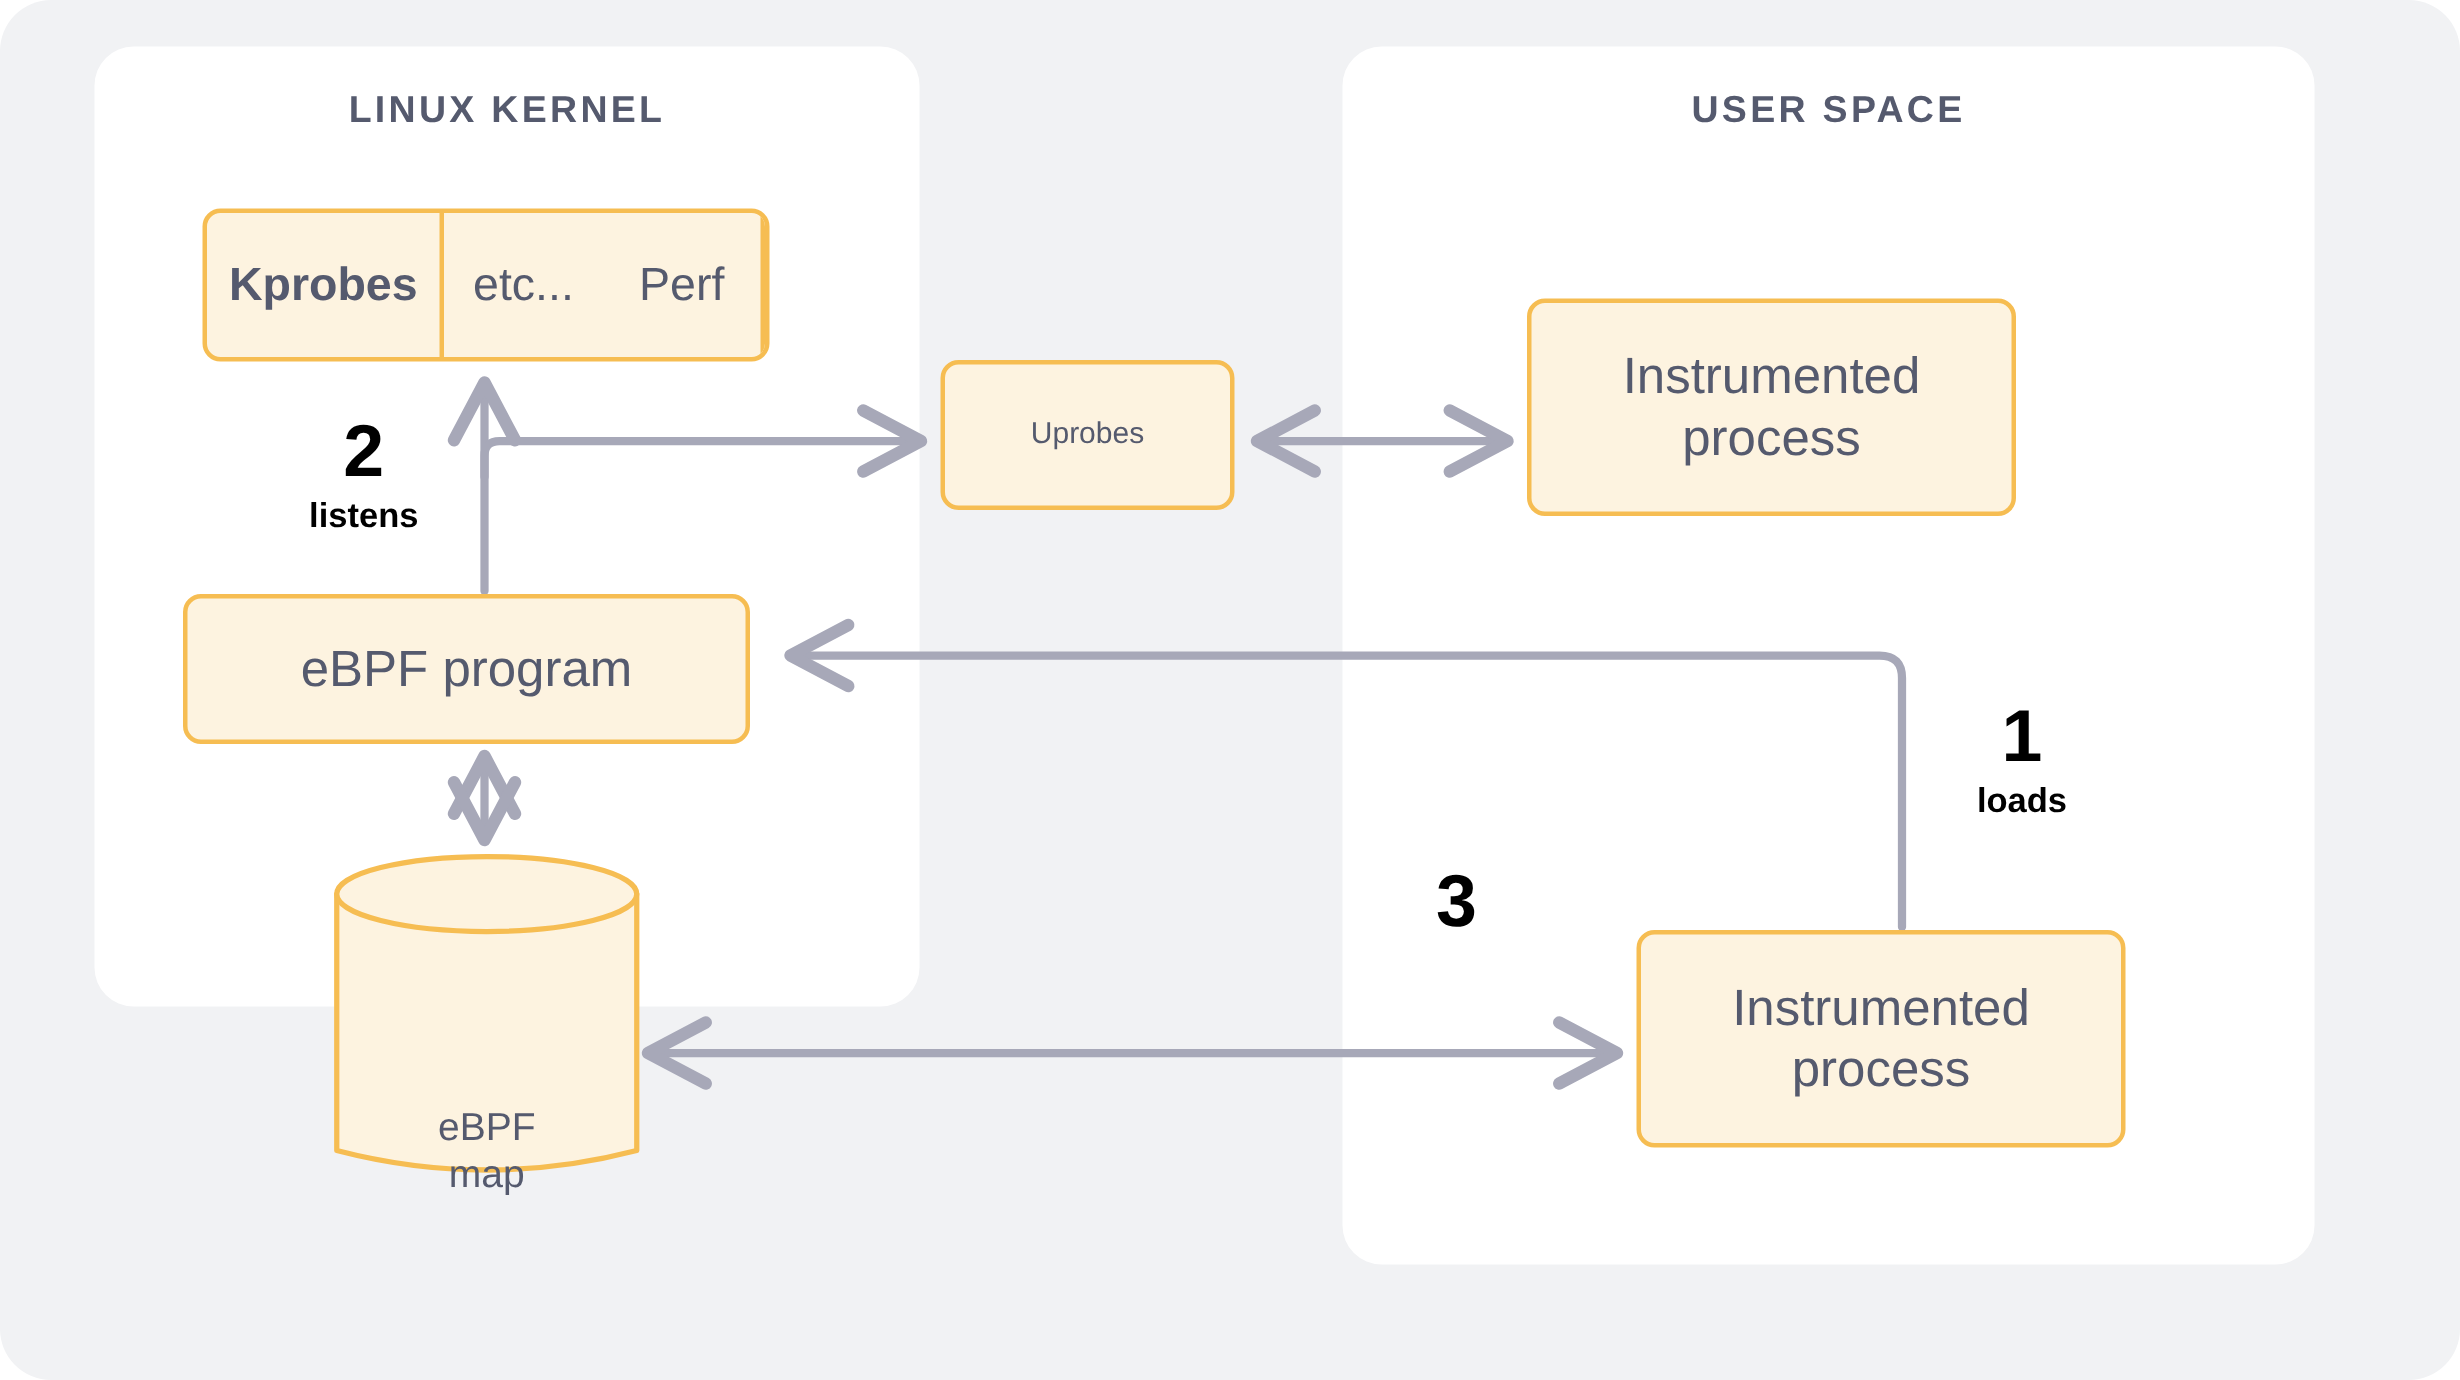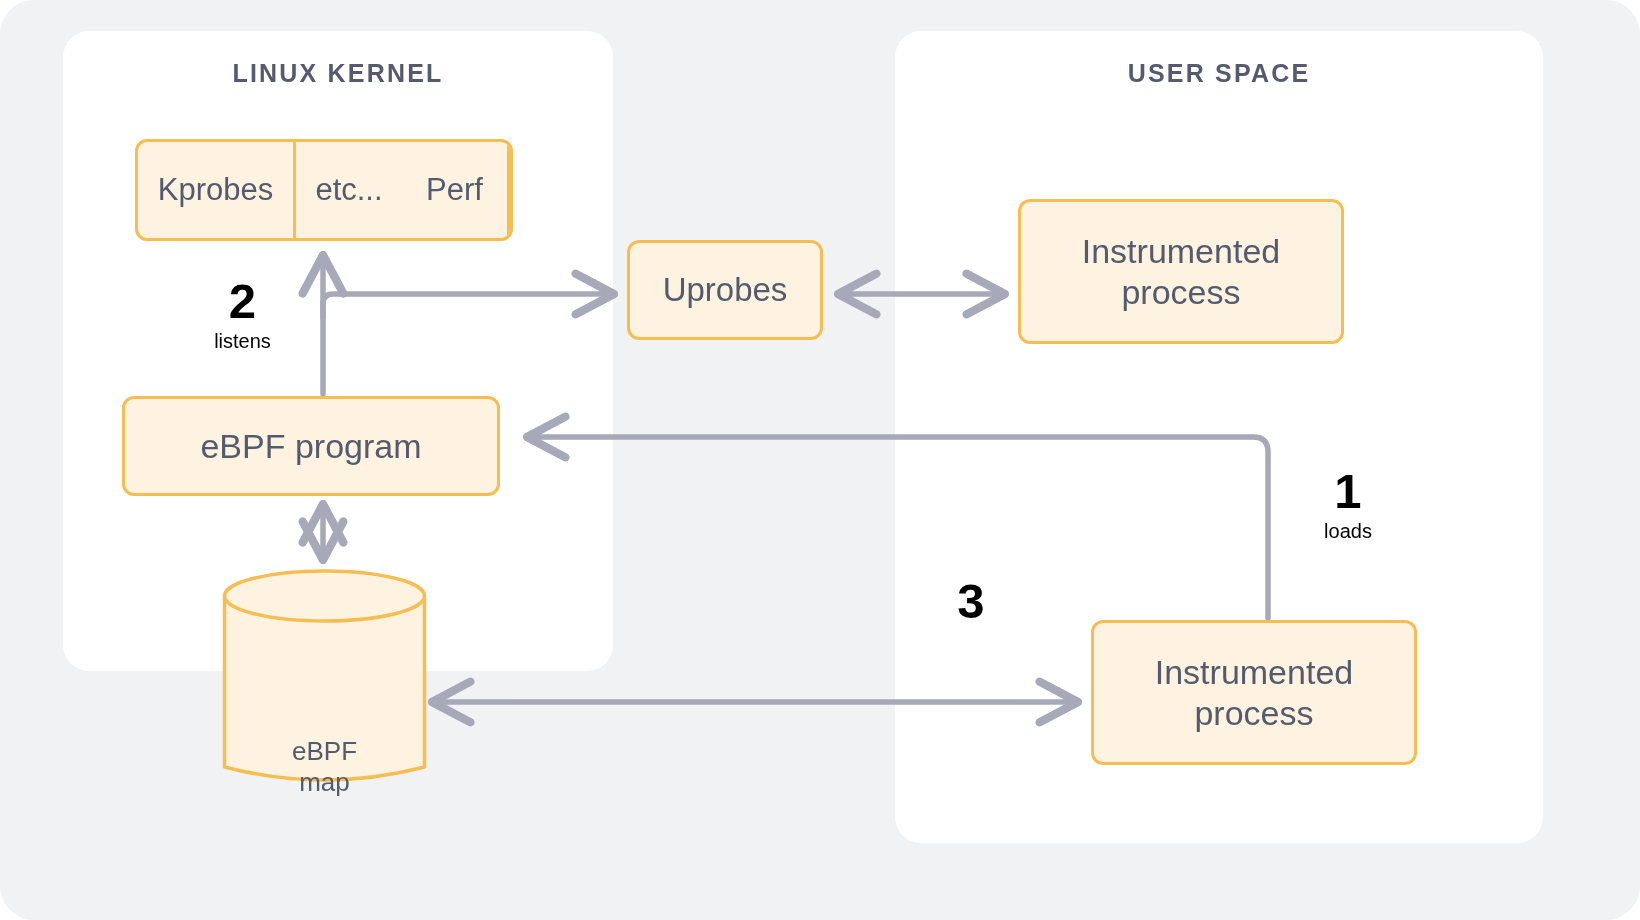--- a/index.html
+++ b/index.html
@@ -69,31 +69,31 @@
   #node-probes .cell {
     flex: 0 0 auto;
     display: flex;
     align-items: center;
     justify-content: center;
     font-size: 31px;
     color: #555a6e;
     height: 100%;
     box-sizing: border-box;
   }
-  #node-probes .cell.c0 { width: 158px; border-right: 3px solid #f6bd52; }
+  #node-probes .cell.c0 { width: 158px; border-right: 3px solid #f6bd52; font-weight: bold; }
   #node-probes .cell.c1 { width: 108px; border-right: 3px solid #f6bd52; }
   #node-probes .cell.c2 { width: 106px; }
 
   #node-ebpf-program {
     left: 122px; top: 396px; width: 378px; height: 100px;
     font-size: 34px;
   }
   #node-uprobes {
     left: 627px; top: 240px; width: 196px; height: 100px;
-    font-size: 33px;
+    font-size: 20px;
   }
   #node-proc-top {
     left: 1018px; top: 199px; width: 326px; height: 145px;
     font-size: 34px;
   }
   #node-proc-bottom {
     left: 1091px; top: 620px; width: 326px; height: 145px;
     font-size: 34px;
   }
 
@@ -134,22 +134,22 @@
     user-select: none;
   }
   .step .num {
     display: block;
     font-size: 49px;
     font-weight: bold;
     line-height: 1;
   }
   .step .cap {
     display: block;
-    font-size: 20px;
-    font-weight: normal;
+    font-size: 23px;
+    font-weight: bold;
     line-height: 1.25;
     margin-top: 3px;
   }
   #step-2 { left: 170px; top: 277px; width: 145px; }
   #step-1 { left: 1278px; top: 467px; width: 140px; }
   #step-3 { left: 868px; top: 577px; width: 206px; }
 </style>
 </head>
 <body>
 

